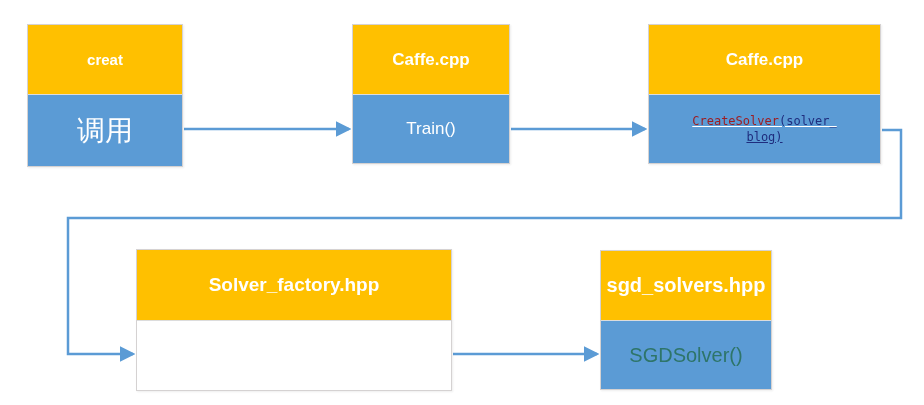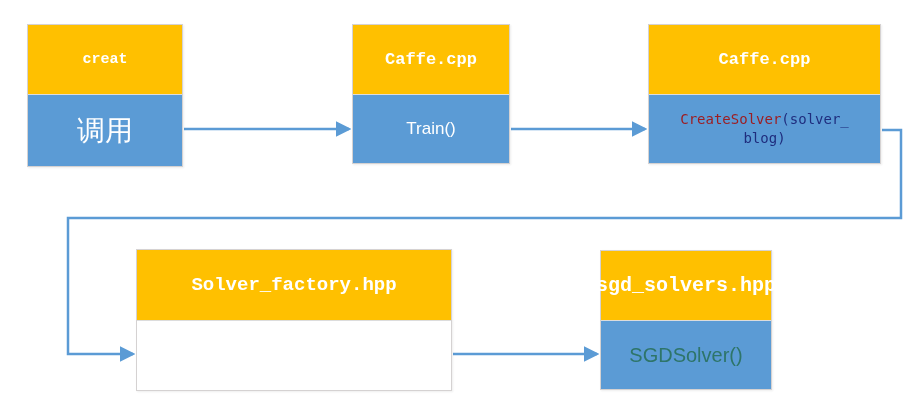--- a/index.html
+++ b/index.html
@@ -40,34 +40,34 @@
     flex-direction:column;
   }
   .node-header{
     background:var(--header-bg);
     color:var(--header-text);
     font-weight:bold;
     display:flex;align-items:center;justify-content:center;
     border-bottom:1px solid #DCDCDC;
     box-sizing:border-box;
     text-align:center;
-    font-family:Liberation Mono, monospace;
   }
   .node-body{
     background:var(--body-bg);
     flex:1;
     display:flex;flex-direction:column;align-items:center;justify-content:center;
     color:#ffffff;
     text-align:center;
   }
   .code{
     font-family:"DejaVu Sans Mono","Liberation Mono",monospace;
-    font-size:14px;
+    font-size:12px;
     line-height:1.35;
     white-space:pre;
+    text-decoration:underline;
   }
   .code-red{color:var(--code-red);}
   .code-navy{color:var(--code-navy);}
 
   
   #node-creat        {left:27px; top:24px; width:156px;height:143px;}
   #node-creat        .node-header{height:70px;font-size:15px;}
   #node-creat        .node-body{font-size:28px;}
 
   #node-caffe-train  {left:352px;top:24px; width:158px;height:140px;}

